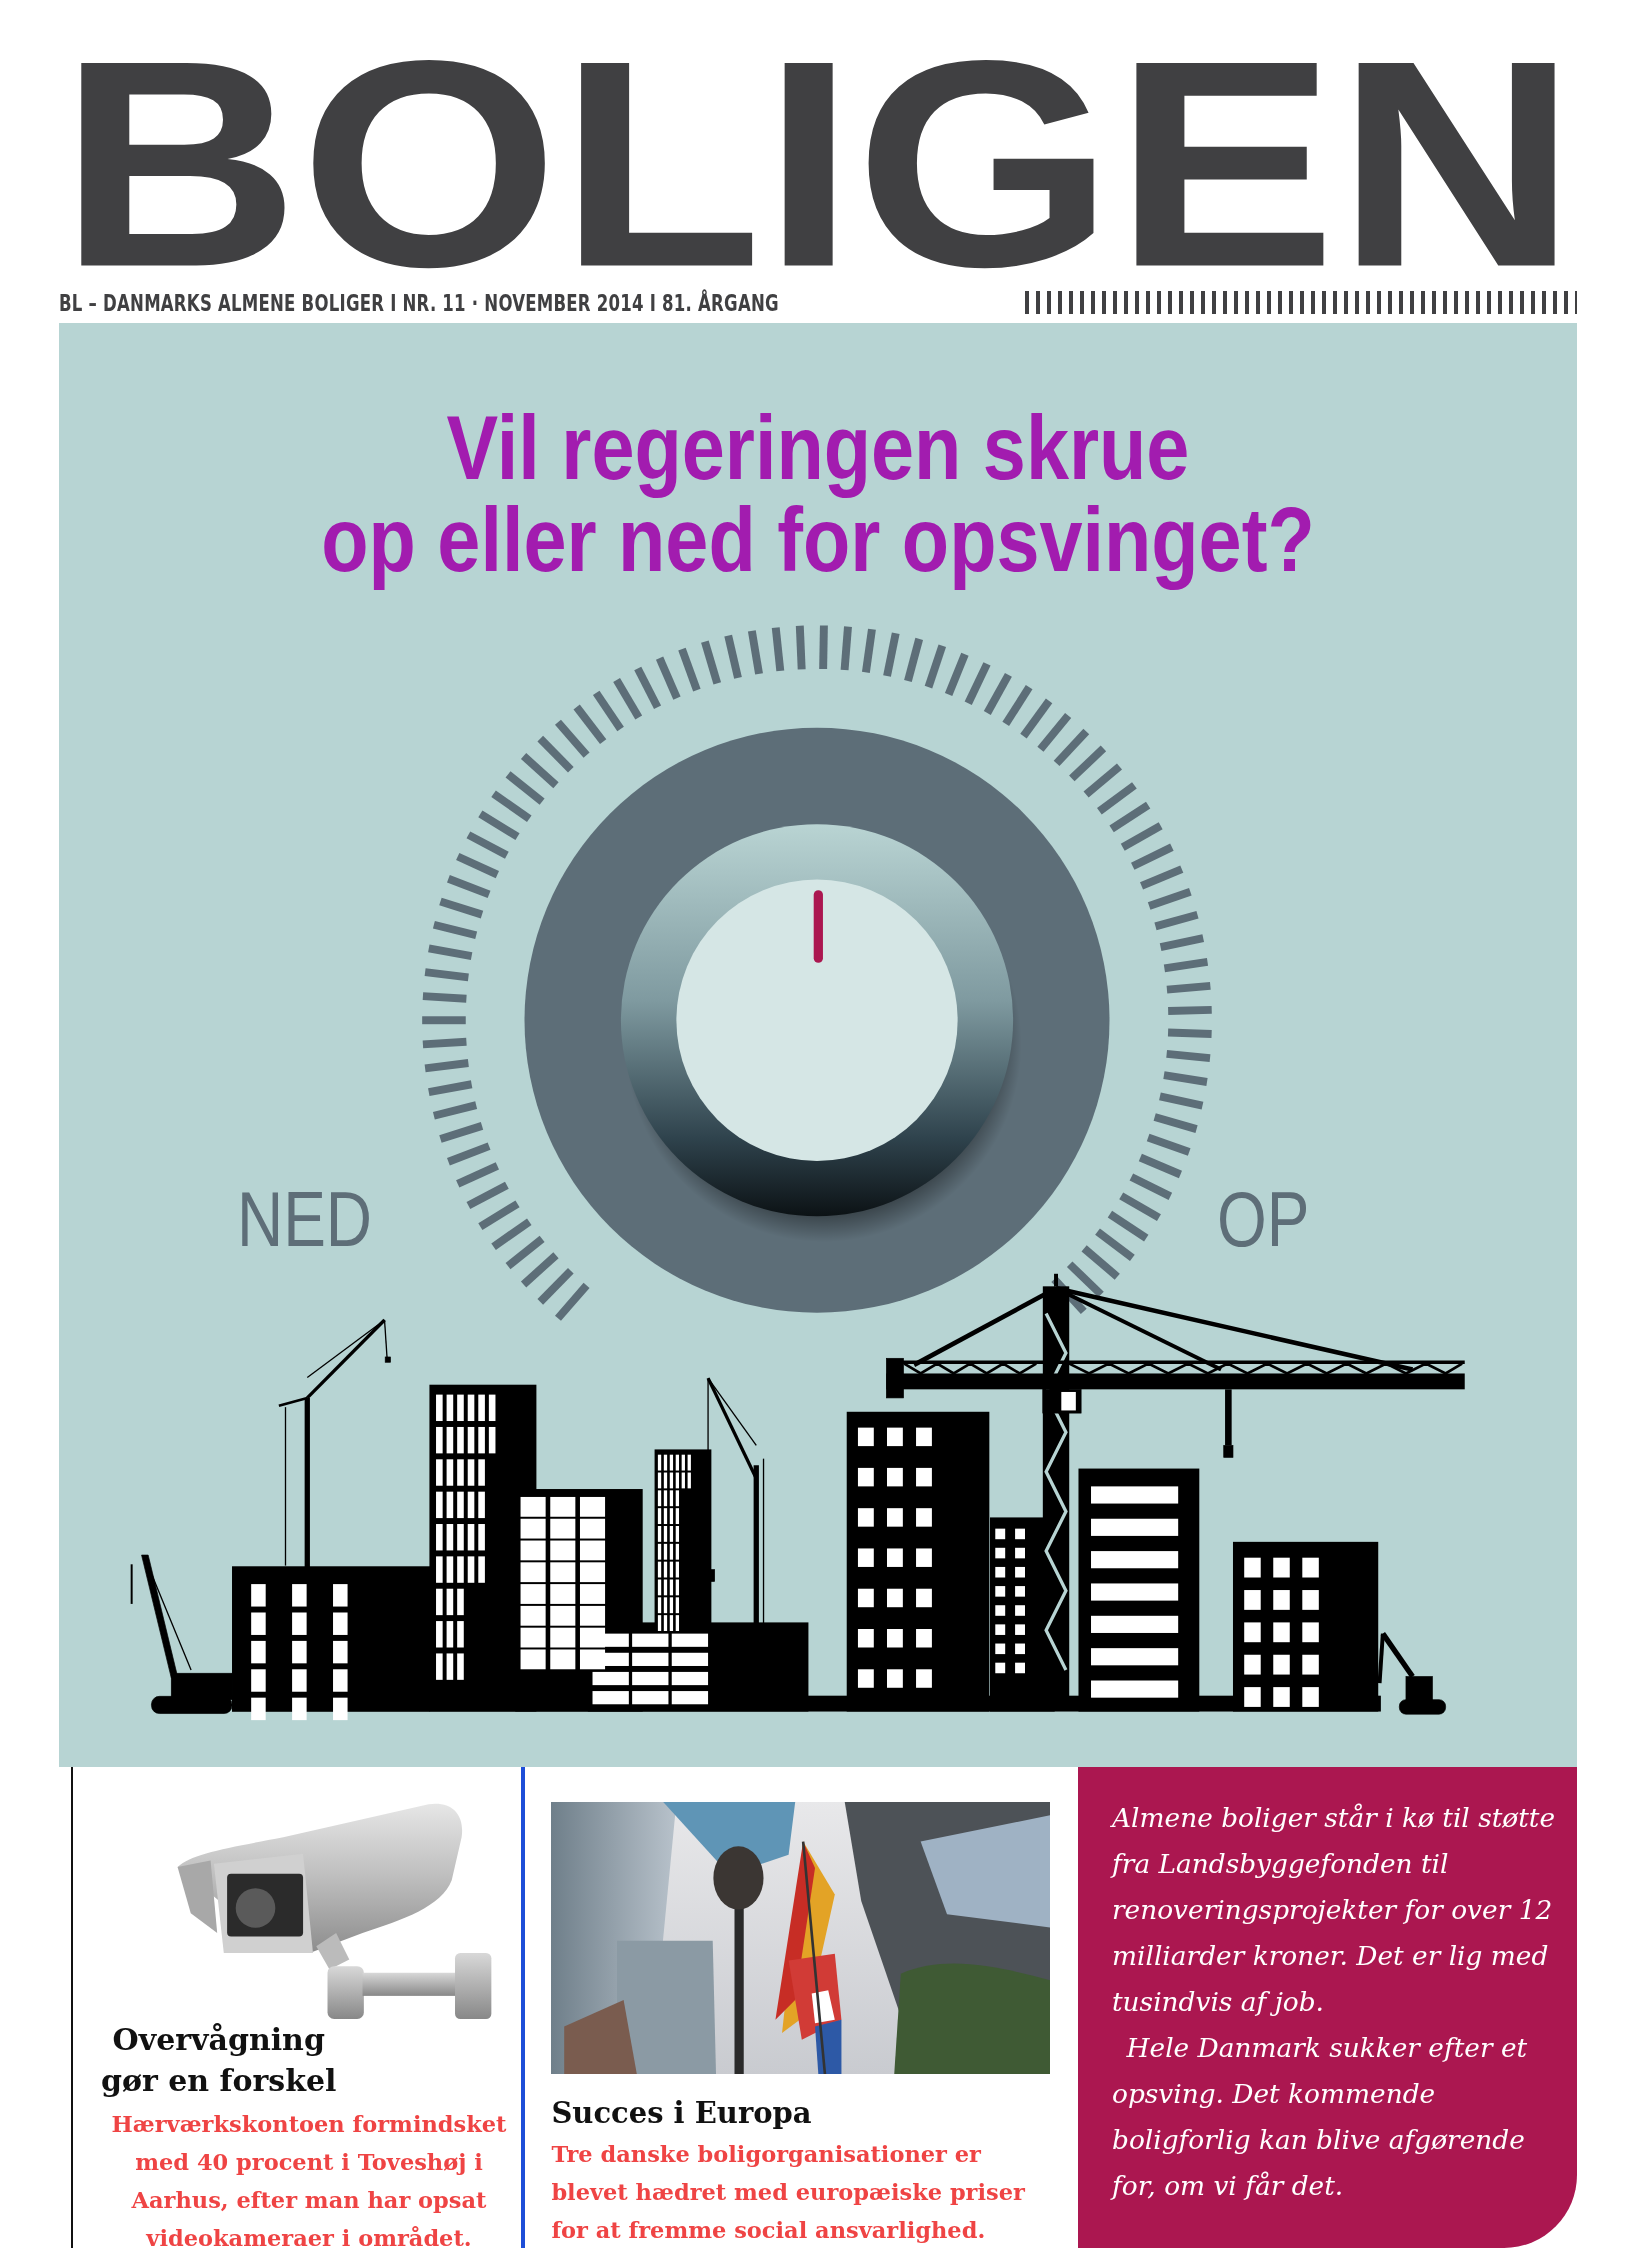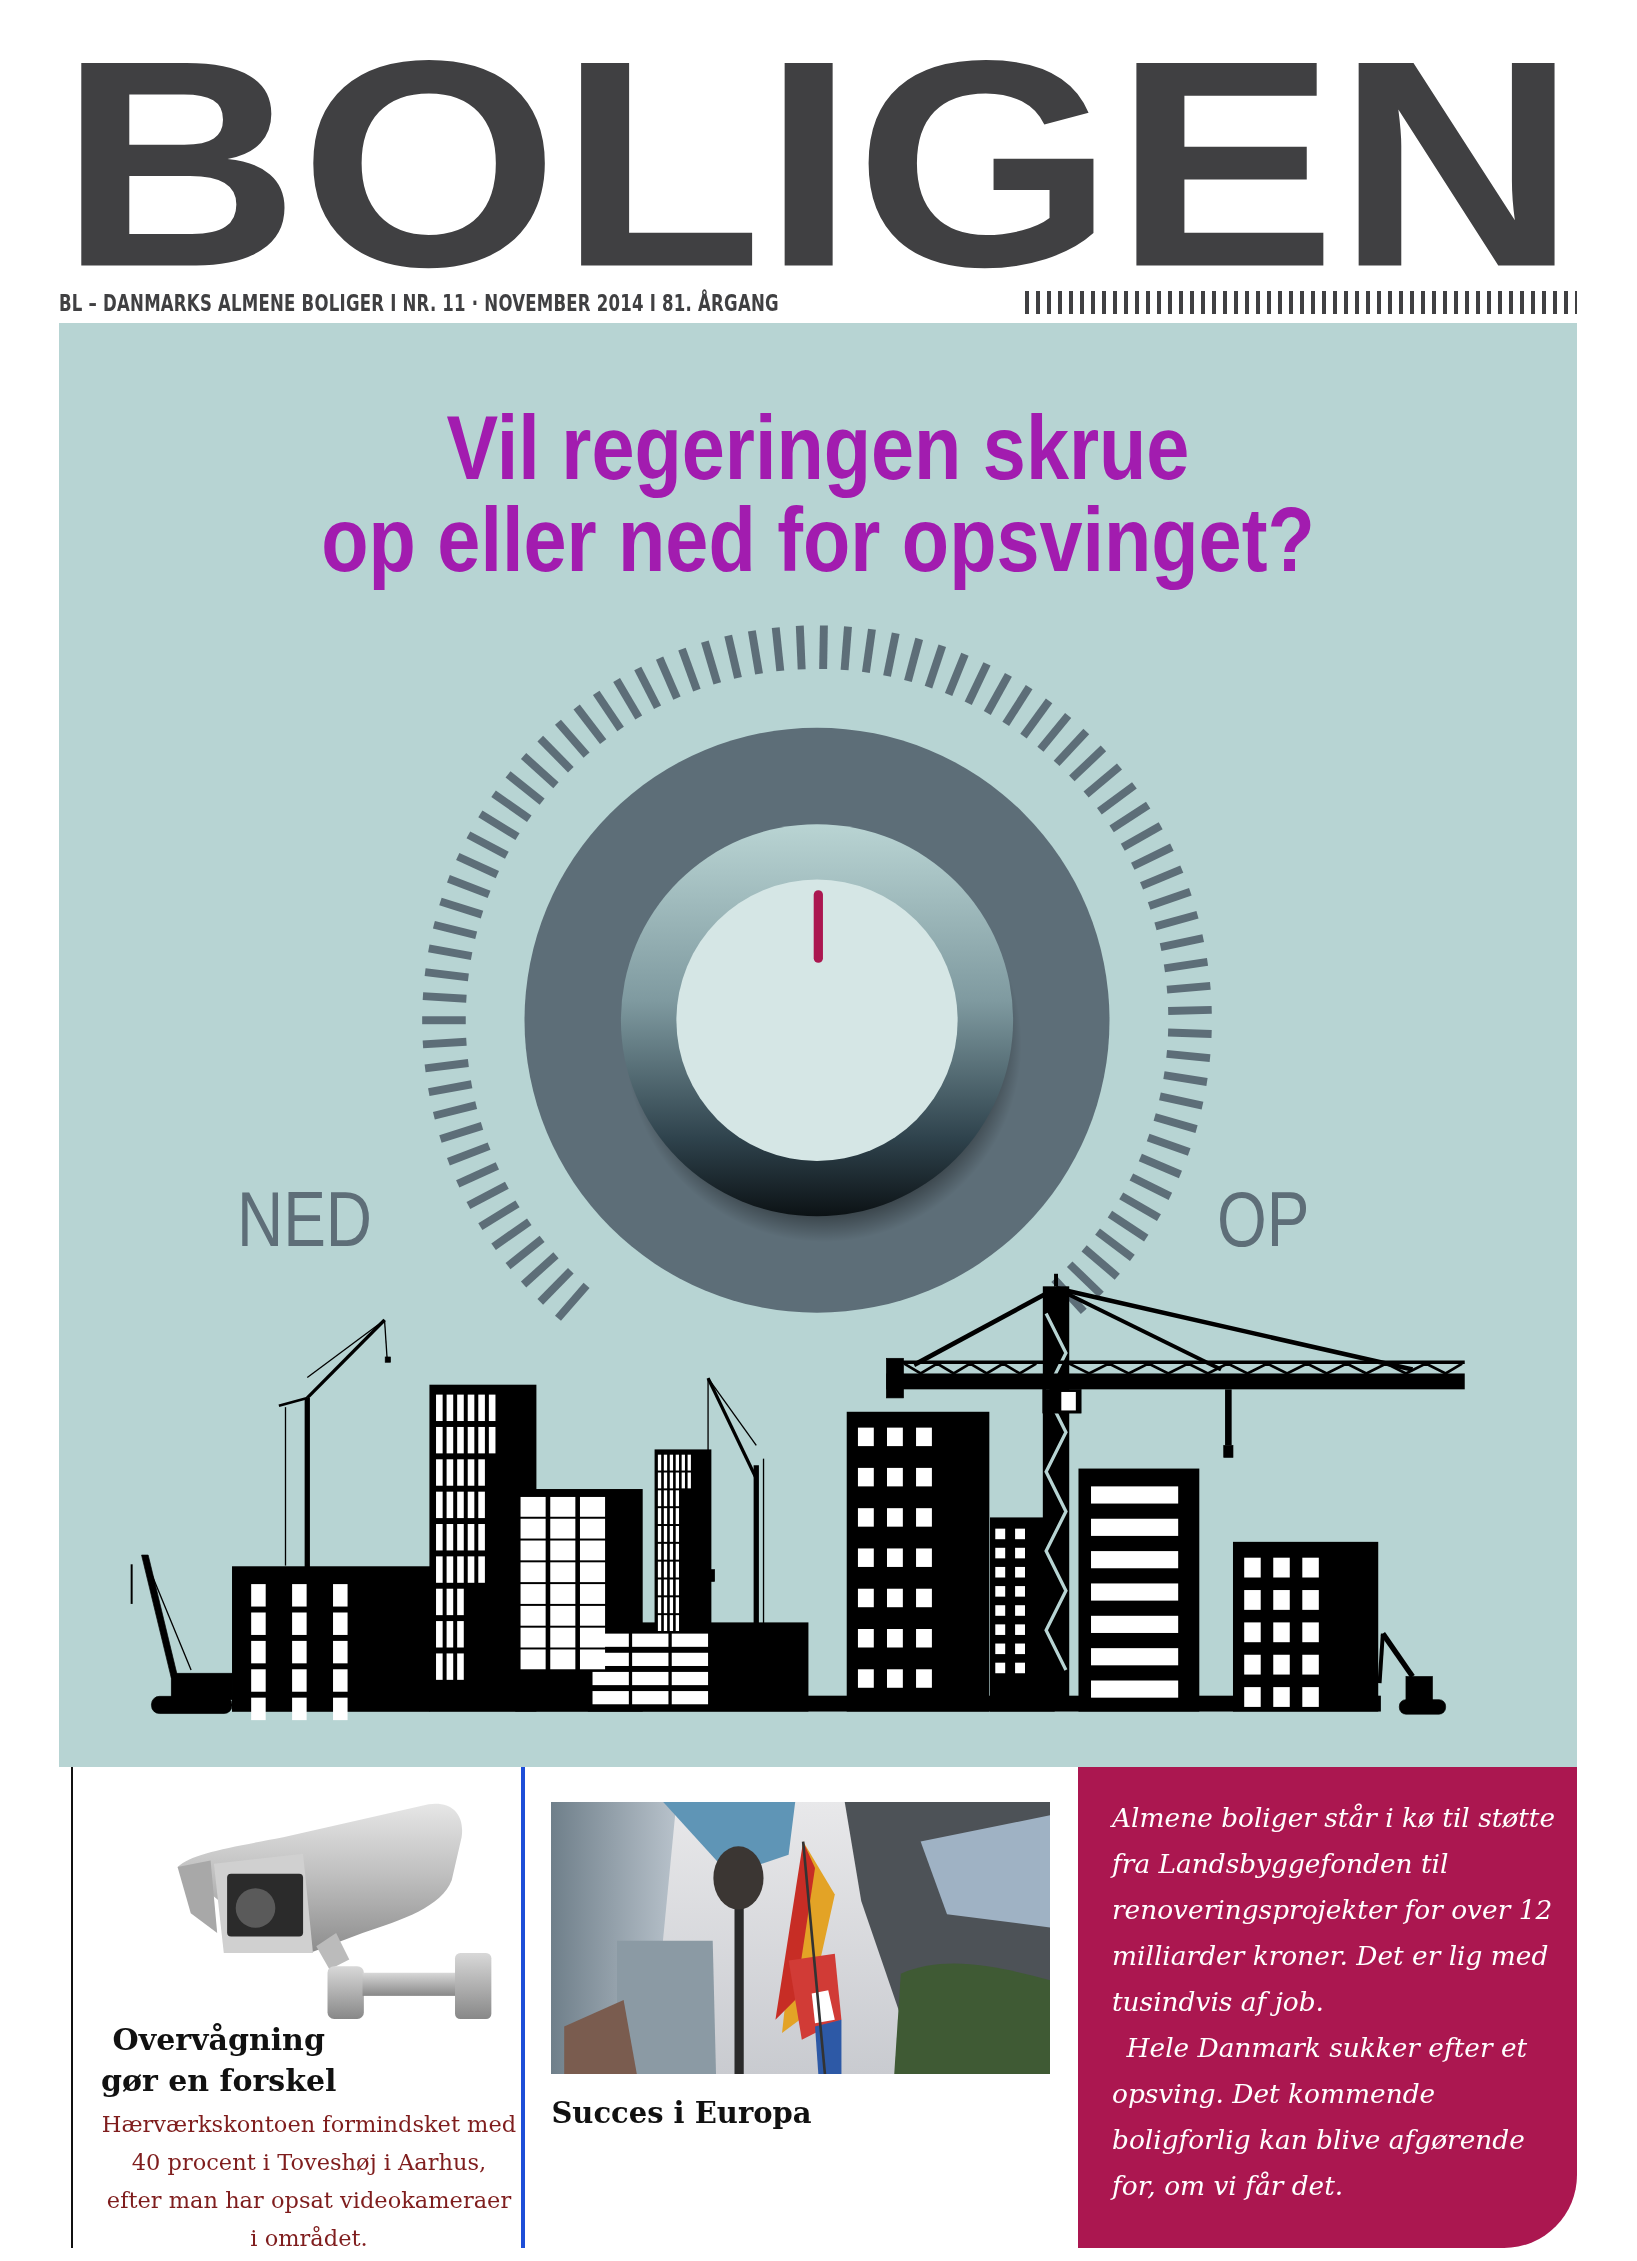--- a/index.html
+++ b/index.html
@@ -21,21 +21,21 @@
   .dial-label { position:absolute; font-family:"Liberation Sans", sans-serif; color:#5e6e78; font-size:78px; line-height:78px; transform:scaleX(0.82); transform-origin:left top; }
   .ned { left:178px; top:857px; }
   .op { left:1158px; top:857px; }
 
   .skyline { position:absolute; left:0; top:0; width:1518px; height:1444px; }
 
   .col { position:absolute; top:1767px; height:481px; }
   .col1 { left:71px; width:462px; border-left:2.6px solid #111;text-align:center; }
   .col2 { left:521px; width:528px; border-left:4px solid #1d4ed8; }
   .col-head { position:absolute; font-family:"DejaVu Serif", serif; font-weight:bold; color:#111; }
-  .col-body { position:absolute; font-family:"DejaVu Serif", serif; color:#7f1d1d; font-size:22.5px; line-height:38px; }
+  .col-body { position:absolute; font-family:"DejaVu Serif", serif; color:#ef4444; font-size:22.5px; line-height:38px;font-weight:bold; }
 
   .camera { position:absolute; left:78px; top:34px; width:357px; height:218px; }
   .photo { position:absolute; left:26.4px; top:35px; width:499px; height:272px; overflow:hidden; }
 
   .box { position:absolute; left:1078px; top:1767px; width:499px; height:481px; background:#ab1750; border-bottom-right-radius:73px; }
   .box-text { position:absolute; left:34px; top:28px; right:20px; color:#fff; font-family:"DejaVu Serif", serif; font-size:26.4px; line-height:46px;font-style:italic; }
   .box-text p { margin:0; }
   .box-text p + p { text-indent:14.5px; }
 </style>
 </head>
@@ -496,20 +496,21 @@
     <rect x="278" y="140" width="14" height="272" fill="#2a2a2a"></rect>
     <ellipse cx="284" cy="115" rx="38" ry="48" fill="#3b3633"></ellipse>
     <path d="M382 60 L430 140 L390 320 L350 350 Z" fill="#e3a326"></path>
     <path d="M382 60 L400 100 L370 300 L340 330 Z" fill="#c72d25"></path>
     <path d="M360 240 L430 230 L440 330 L380 360 Z" fill="#d13b36"></path>
     <path d="M395 290 L420 285 L430 330 L400 335 Z" fill="#ffffff"></path>
     <path d="M400 340 L440 330 L440 412 L405 412 Z" fill="#2d59a6"></path>
     <line x1="382" y1="60" x2="415" y2="412" stroke="#333" stroke-width="4"></line>
   </svg>
   <div class="col-head" style="left:26.4px; top:326px; font-size:29px; line-height:40px;">Succes i Europa</div>
+  <div class="col-body" style="left:26.4px; top:368px; width:485px;">Tre danske boligorganisationer er blevet hædret med europæiske priser for at fremme social ansvarlighed.</div>
 </div>
 
 <div class="box">
   <div class="box-text">
     <p>Almene boliger står i kø til støtte fra Landsbyggefonden til renoveringsprojekter for over 12 milliarder kroner. Det er lig med tusindvis af job.</p>
     <p>Hele Danmark sukker efter et opsving. Det kommende boligforlig kan blive afgørende for, om vi får det.</p>
   </div>
 </div>
 
 

